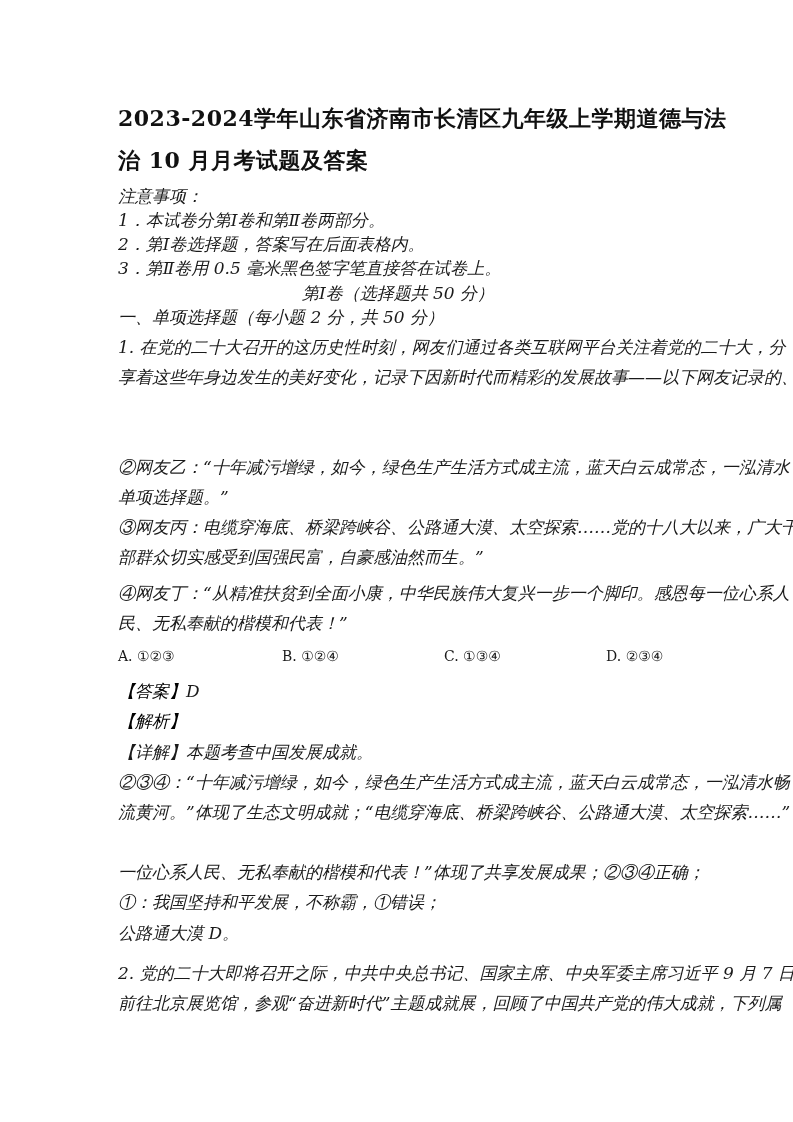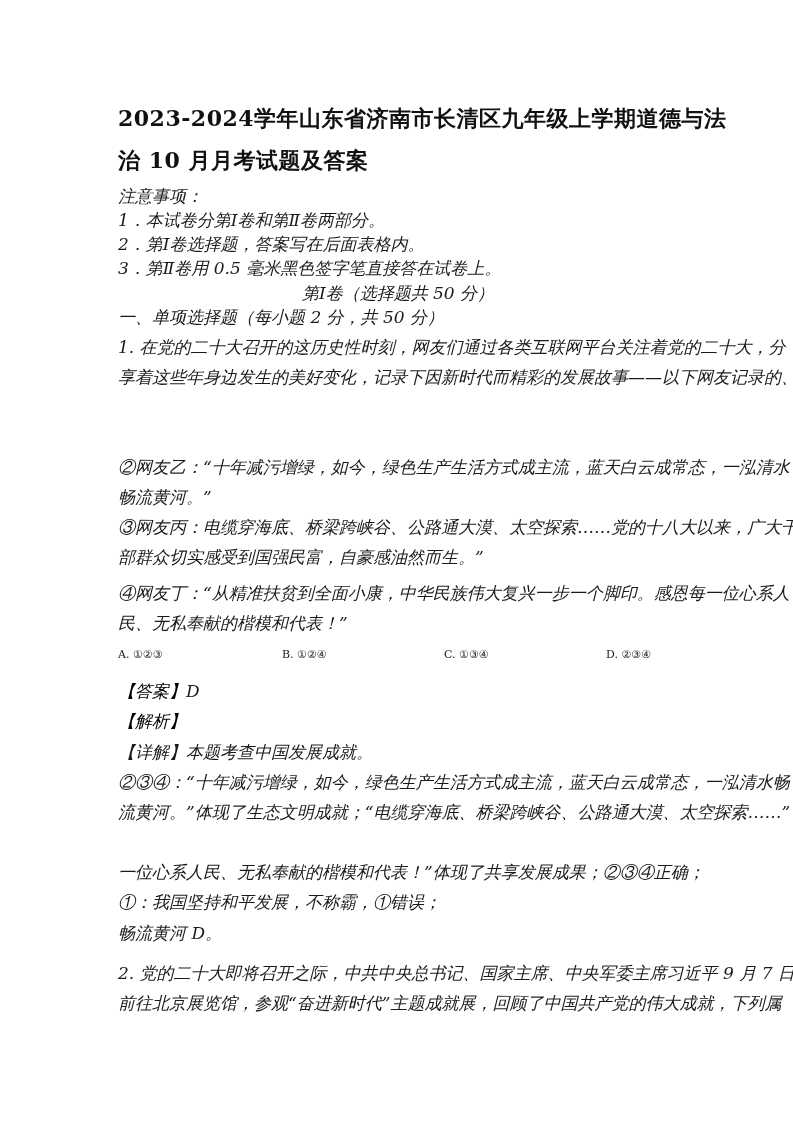--- a/index.html
+++ b/index.html
@@ -10,21 +10,21 @@
       font-family: "DejaVu Serif", "Liberation Serif", serif;
       font-weight: bold; font-size: 22px; color: #111;
       letter-spacing: 0.5px; white-space: nowrap;
     }
     .line {
       position: absolute; left: 118px; width: 560px;
       font-family: "DejaVu Serif", "Liberation Serif", serif;
       font-size: 17px; color: #1a1a1a; white-space: nowrap; font-style: italic;
     }
     .center { left: 118px; width: 560px; text-align: center; }
-    .opt { position: absolute; font-family: "DejaVu Serif", "Liberation Serif", serif; font-size: 11px; white-space: nowrap; color:#1a1a1a; }
+    .opt { position: absolute; font-family: "DejaVu Serif", "Liberation Serif", serif; font-size: 14px; white-space: nowrap; color:#1a1a1a; }
     .blue { color: #000000; }
   </style>
 </head>
 <body>
 
 <div class="page">
   <div class="title" style="top:104px;">2023-2024学年山东省济南市长清区九年级上学期道德与法</div>
   <div class="title" style="top:146px;">治 10 月月考试题及答案</div>
 
   <div class="line" style="top:185px;">注意事项：</div>
@@ -32,21 +32,21 @@
   <div class="line" style="top:233px;">2．第Ⅰ卷选择题，答案写在后面表格内。</div>
   <div class="line" style="top:257px;">3．第Ⅱ卷用 0.5 毫米黑色签字笔直接答在试卷上。</div>
 
   <div class="line center" style="top:282px;">第Ⅰ卷（选择题共 50 分）</div>
   <div class="line" style="top:306px;">一、单项选择题（每小题 2 分，共 50 分）</div>
 
   <div class="line" style="top:336px;">1.  在党的二十大召开的这历史性时刻，网友们通过各类互联网平台关注着党的二十大，分</div>
   <div class="line" style="top:366px;">享着这些年身边发生的美好变化，记录下因新时代而精彩的发展故事——以下网友记录的、</div>
 
   <div class="line" style="top:456px;">②网友乙：“十年减污增绿，如今，绿色生产生活方式成主流，蓝天白云成常态，一泓清水</div>
-  <div class="line" style="top:486px;">畅流黄河。”</div>
+  <div class="line" style="top:486px;">单项选择题。”</div>
   <div class="line" style="top:516px;">③网友丙：电缆穿海底、桥梁跨峡谷、公路通大漠、太空探索……党的十八大以来，广大干</div>
   <div class="line" style="top:546px;">部群众切实感受到国强民富，自豪感油然而生。”</div>
   <div class="line" style="top:582px;">④网友丁：“从精准扶贫到全面小康，中华民族伟大复兴一步一个脚印。感恩每一位心系人</div>
   <div class="line" style="top:612px;">民、无私奉献的楷模和代表！”</div>
 
   <div class="opt" style="left:118px; top:648px;">A. ①②③</div>
   <div class="opt" style="left:282px; top:648px;">B. ①②④</div>
   <div class="opt" style="left:444px; top:648px;">C. ①③④</div>
   <div class="opt" style="left:606px; top:648px;">D. ②③④</div>
 
@@ -57,17 +57,17 @@
     <span class="blue">【解析】</span>
   </div>
   <div class="line" style="top:741px;">
     <span>【详解】</span><span>本题考查中国发展成就。</span>
   </div>
 
   <div class="line" style="top:771px;">②③④：“十年减污增绿，如今，绿色生产生活方式成主流，蓝天白云成常态，一泓清水畅</div>
   <div class="line" style="top:801px;">流黄河。”体现了生态文明成就；“电缆穿海底、桥梁跨峡谷、公路通大漠、太空探索……”</div>
   <div class="line" style="top:861px;">一位心系人民、无私奉献的楷模和代表！”体现了共享发展成果；②③④正确；</div>
   <div class="line" style="top:891px;">①：我国坚持和平发展，不称霸，①错误；</div>
-  <div class="line" style="top:922px;">畅流黄河 D。</div>
+  <div class="line" style="top:922px;">公路通大漠 D。</div>
 
   <div class="line" style="top:962px;">2.  党的二十大即将召开之际，中共中央总书记、国家主席、中央军委主席习近平 9 月 7 日</div>
   <div class="line" style="top:992px;">前往北京展览馆，参观“奋进新时代”主题成就展，回顾了中国共产党的伟大成就，下列属</div>
 </div>
 
 </body></html>

